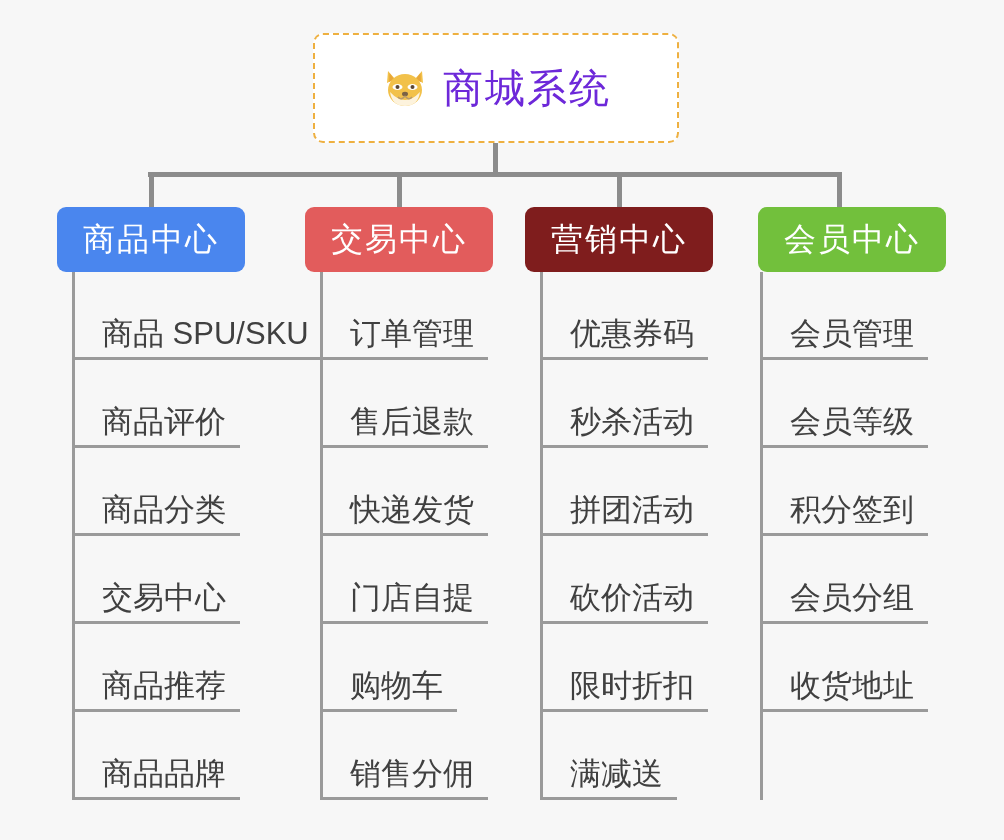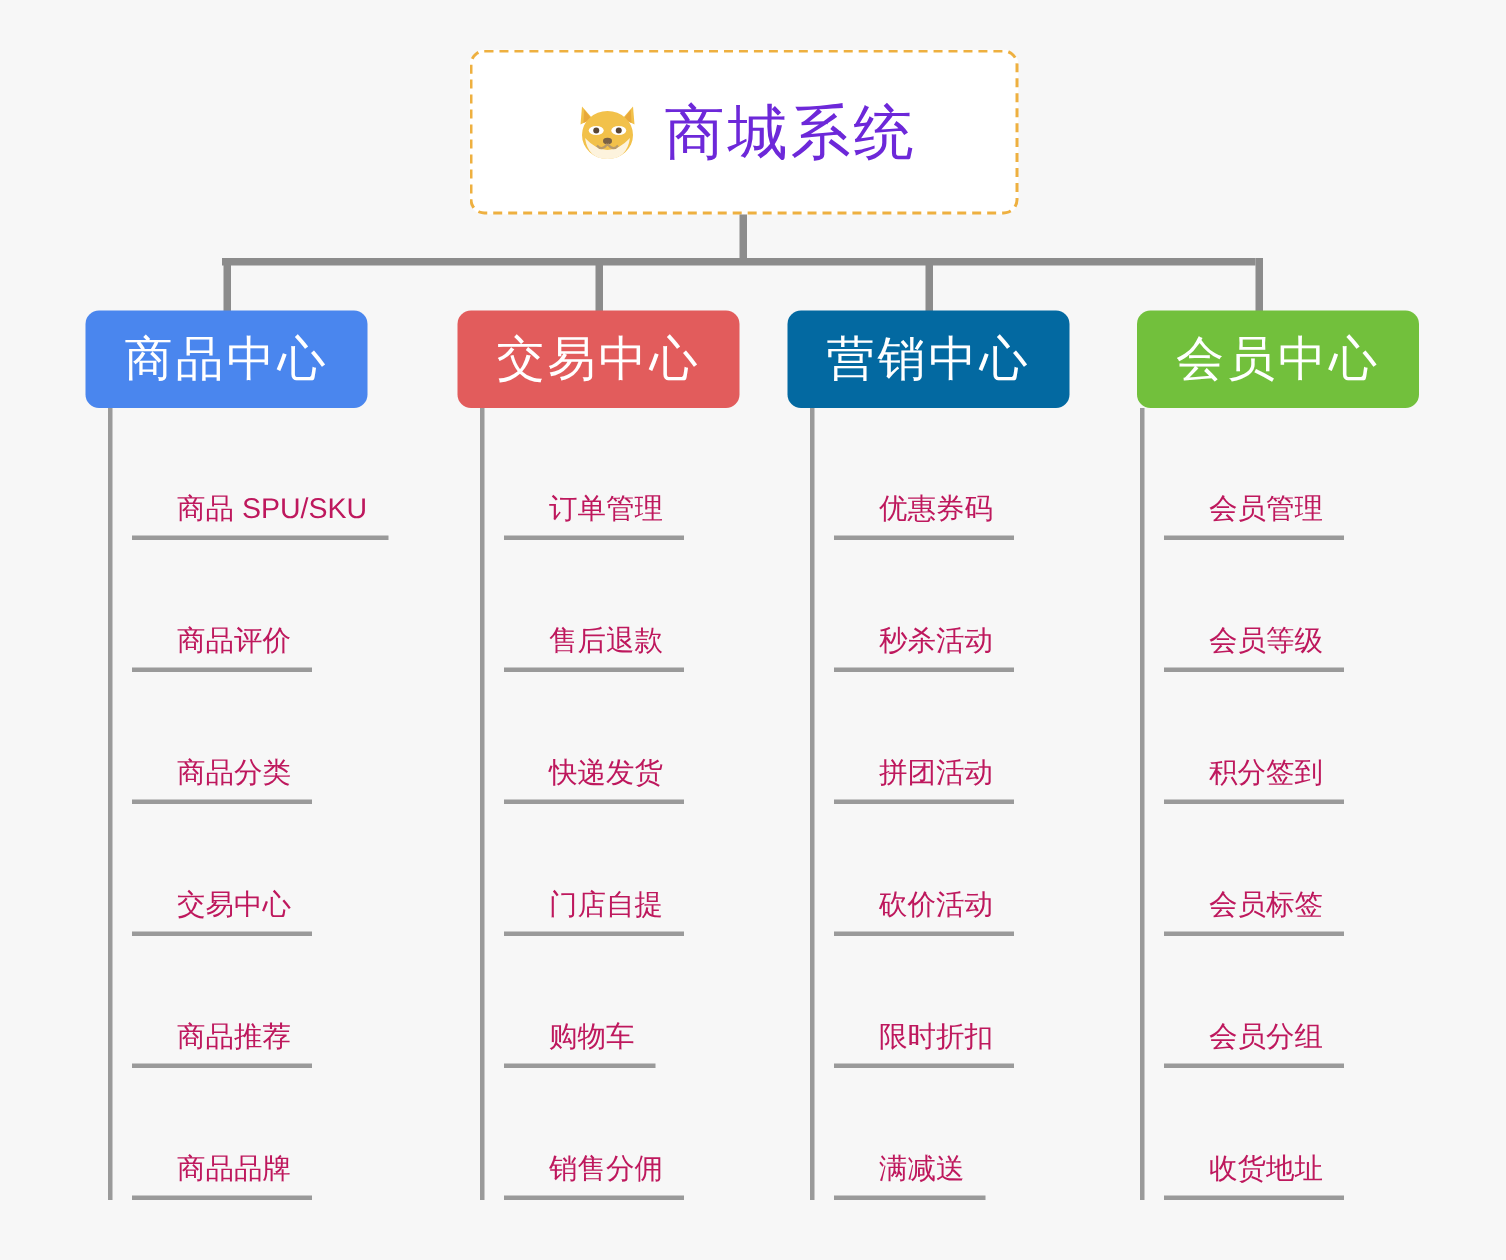--- a/index.html
+++ b/index.html
@@ -112,27 +112,26 @@
     left: 15px;
   }
   .leaf-item {
     position: relative;
     height: 88px;
     display: flex;
     align-items: flex-end;
     box-sizing: border-box;
   }
   .leaf-label {
-    font-size: 19px;
-    color: #be185d;
+    font-size: 31px;
+    color: #404040;
     white-space: nowrap;
     padding: 0 14px 6px 30px;
     border-bottom: 3px solid #9a9a9a;
     line-height: 1.1;
-    margin-left: 16px;
   }
 </style>
 </head>
 <body>
 
 <div id="mindmap">
 
   <div class="root-node">
     <span class="root-emoji">
       <svg width="48" height="48" viewBox="0 0 48 48" aria-hidden="true">
@@ -205,21 +204,21 @@
         <div class="leaf-item">
           <span class="leaf-label">购物车</span>
         </div>
         <div class="leaf-item">
           <span class="leaf-label">销售分佣</span>
         </div>
       </div>
     </div>
     <div class="connector-drop" style="left: 617px;"></div>
     <div class="branch" style="left: 525px; width: 188px;">
-      <div class="branch-header" style="background: #0369a1; width: 188px;">
+      <div class="branch-header" style="background: #7f1d1d; width: 188px;">
         <span>营销中心</span>
       </div>
       <div class="branch-trunk" style="height: 528px;"></div>
       <div class="leaf-list">
         <div class="leaf-item">
           <span class="leaf-label">优惠券码</span>
         </div>
         <div class="leaf-item">
           <span class="leaf-label">秒杀活动</span>
         </div>
@@ -247,23 +246,20 @@
         <div class="leaf-item">
           <span class="leaf-label">会员管理</span>
         </div>
         <div class="leaf-item">
           <span class="leaf-label">会员等级</span>
         </div>
         <div class="leaf-item">
           <span class="leaf-label">积分签到</span>
         </div>
         <div class="leaf-item">
-          <span class="leaf-label">会员标签</span>
-        </div>
-        <div class="leaf-item">
           <span class="leaf-label">会员分组</span>
         </div>
         <div class="leaf-item">
           <span class="leaf-label">收货地址</span>
         </div>
       </div>
     </div>
   </div>
 
 </body></html>

